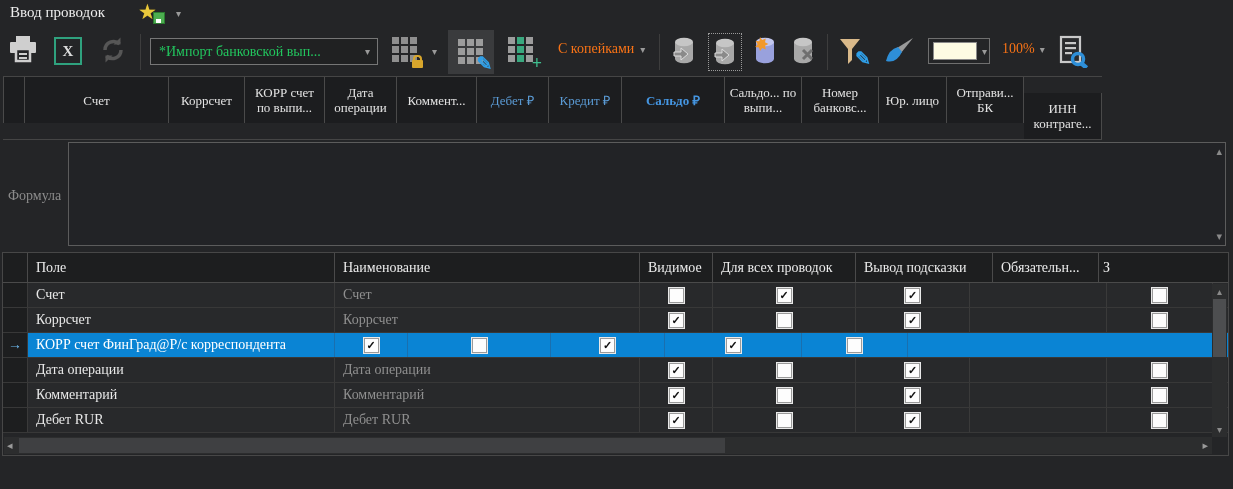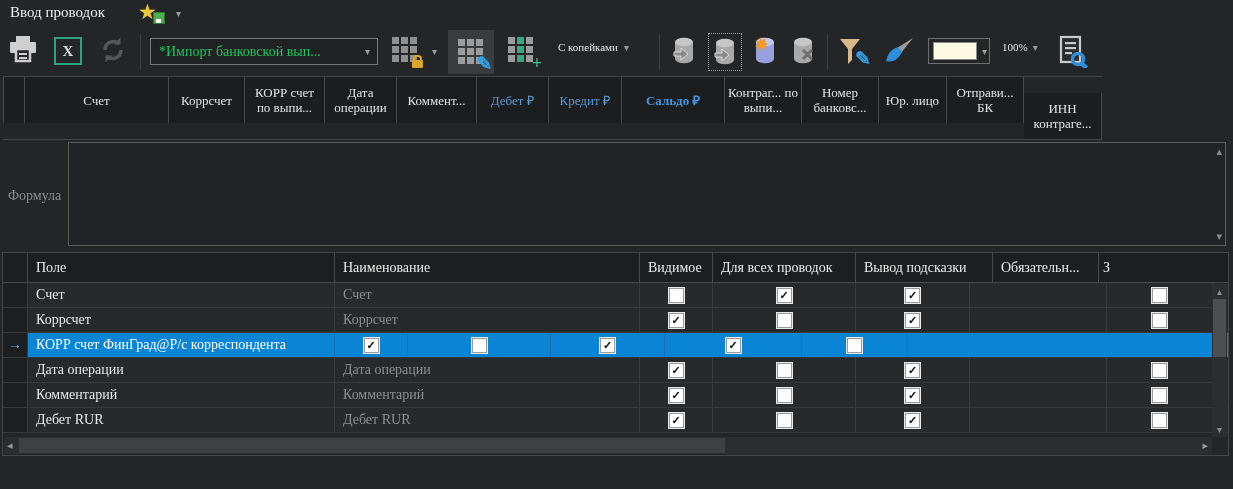--- a/index.html
+++ b/index.html
@@ -32,21 +32,21 @@
   .gicon i{background:#9c9c9c;}
   .gicon.dim i{background:#8f8f8f;}
   .gicon.colplus i:nth-child(2),.gicon.colplus i:nth-child(5),.gicon.colplus i:nth-child(8){background:#3aa87f;}
   .lock{position:absolute;right:-4px;bottom:-4px;width:11px;height:8px;background:#d8a62c;border-radius:1px;}
   .lock::before{content:"";position:absolute;left:1px;top:-5px;width:5px;height:5px;
                 border:2px solid #d8a62c;border-bottom:none;border-radius:4px 4px 0 0;}
   .pencil{position:absolute;right:-8px;bottom:-9px;font-size:19px;color:#2f9fe8;font-weight:bold;}
   .plus{position:absolute;right:-7px;bottom:-10px;font-size:18px;color:#3fbf8f;font-weight:bold;}
   .active-btn{position:absolute;left:448px;top:2px;width:46px;height:44px;background:#3a3b3d;
               display:flex;align-items:center;justify-content:center;cursor:pointer;}
-  .tb-label{font-size:11px;color:#e5e5e5;white-space:nowrap;}
+  .tb-label{font-size:14px;color:#f97316;white-space:nowrap;}
   .dotted{border:1px dotted #9a9a9a;padding:3px;}
   .swatchbox{position:absolute;left:928px;top:10px;width:62px;height:26px;box-sizing:border-box;
              border:1px solid #6f6f6f;display:flex;align-items:center;cursor:pointer;}
   .swatch{width:42px;height:16px;margin-left:4px;border:1px solid #8a8a8a;}
   .swatchbox .caret{margin-left:5px;}
   
   .fieldband{position:absolute;left:3px;top:76px;display:flex;border-top:1px solid #454545;border-bottom:1px solid #454545;}
   .fcell{box-sizing:border-box;height:46px;background:#1c1d1f;border-right:1px solid #4a4a4a;
          display:flex;align-items:center;justify-content:center;text-align:center;
          font-size:13px;line-height:15px;color:#e3e3e3;padding:0 3px;cursor:pointer;}
@@ -267,21 +267,21 @@
   <div class="fieldband">
     <div class="fcell first" style="width:22px;"></div>
     <div class="fcell" style="width:144px;">Счет</div>
     <div class="fcell" style="width:76px;">Коррсчет</div>
     <div class="fcell" style="width:80px;">КОРР счет по выпи...</div>
     <div class="fcell" style="width:72px;">Дата операции</div>
     <div class="fcell" style="width:80px;">Коммент...</div>
     <div class="fcell acc-blue" style="width:72px;">Дебет ₽</div>
     <div class="fcell acc-blue" style="width:73px;">Кредит ₽</div>
     <div class="fcell acc-bold" style="width:103px;">Сальдо ₽</div>
-    <div class="fcell" style="width:77px;">Контраг... по выпи...</div>
+    <div class="fcell" style="width:77px;">Сальдо... по выпи...</div>
     <div class="fcell" style="width:77px;">Номер банковс...</div>
     <div class="fcell" style="width:68px;">Юр. лицо</div>
     <div class="fcell" style="width:77px;">Отправи... БК</div>
     <div class="fcell" style="width:78px;margin-top:16px;">ИНН контраге...</div>
   </div>
 
   <span class="formula-label">Формула</span>
   <div class="formula-box">
     <span class="fb-arrow fb-up">▴</span>
     <span class="fb-arrow fb-down">▾</span>

